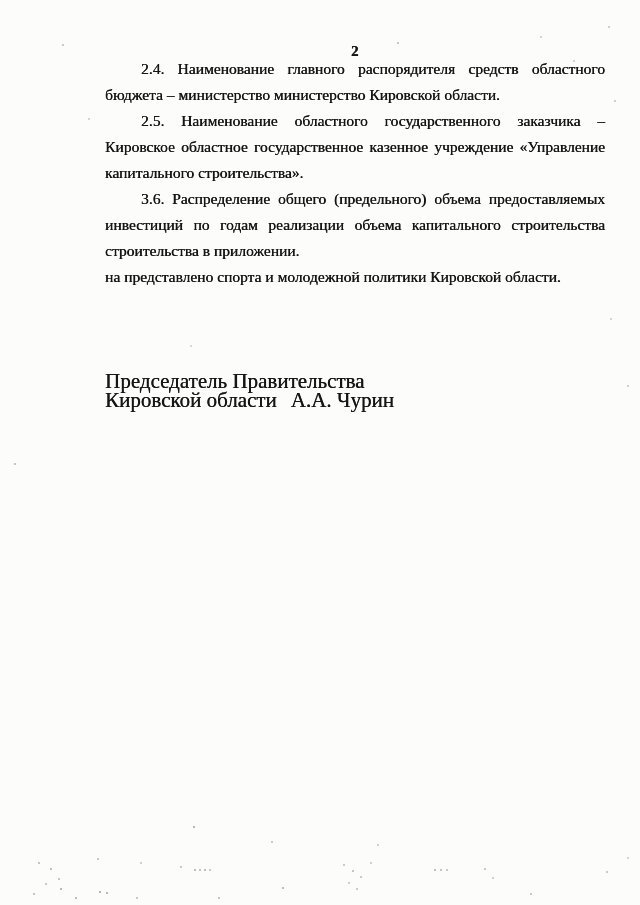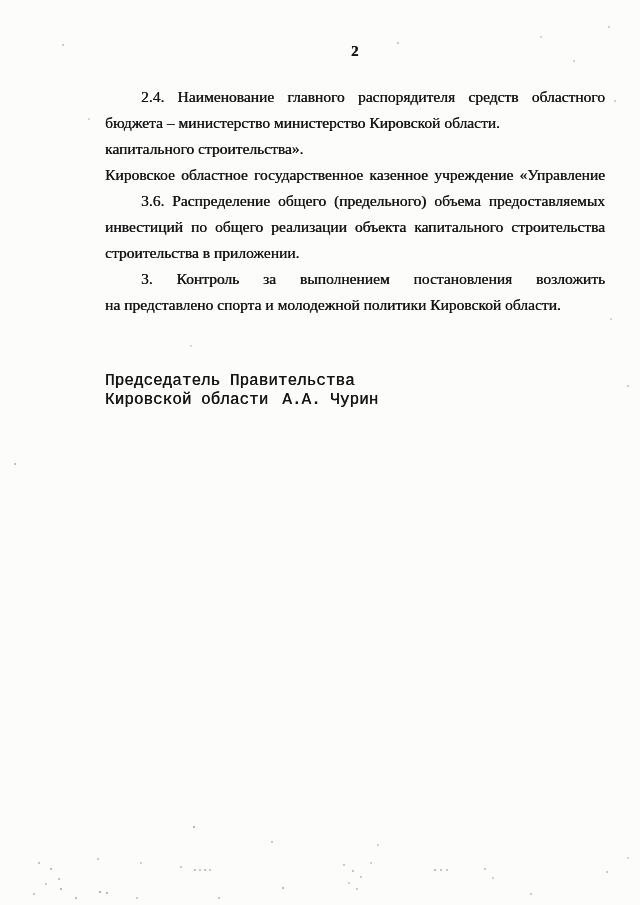--- a/index.html
+++ b/index.html
@@ -22,21 +22,21 @@
     left: 105px;
     width: 500px;
     text-align: center;
     font-size: 15px;
     font-weight: bold;
     letter-spacing: 0.5px;
     text-shadow: 0.3px 0 0 currentColor;
   }
   .body-text {
     position: absolute;
-    top: 84px;
+    top: 56px;
     left: 105px;
     width: 500px;
     font-size: 15.5px;
     line-height: 26px;
     text-shadow: 0.35px 0 0 currentColor;
   }
   .line {
     text-align: justify;
     white-space: normal;
   }
@@ -45,24 +45,23 @@
     -moz-text-align-last: justify;
   }
   .line.indent {
     text-indent: 36px;
   }
   .signature {
     position: absolute;
     top: 372px;
     left: 105px;
     width: 500px;
-    font-size: 16px;
+    font-size: 21px;
     line-height: 19px;
     text-shadow: 0.35px 0 0 currentColor;
-    font-family: Liberation Mono, monospace;
   }
   .sig-gap {
     display: inline-block;
     width: 14px;
   }
   
   .noise {
     position: absolute;
     top: 0; left: 0;
     width: 2px; height: 2px;
@@ -90,26 +89,26 @@
 </head>
 <body>
 
 <div class="page">
 
   <div class="page-number">2</div>
 
   <div class="body-text" id="paragraphs">
       <div class="line justify indent">2.4. Наименование главного распорядителя средств областного</div>
       <div class="line">бюджета – министерство министерство Кировской области.</div>
+      <div class="line justify indent">2.5. Наименование областного государственного заказчика –</div>
+      <div class="line justify">Кировское областное государственное казенное учреждение «Управление</div>
       <div class="line">капитального строительства».</div>
-      <div class="line justify">Кировское областное государственное казенное учреждение «Управление</div>
       <div class="line justify indent">3.6. Распределение общего (предельного) объема предоставляемых</div>
-      <div class="line justify">инвестиций по общего реализации объекта капитального строительства</div>
+      <div class="line justify">инвестиций по годам реализации объема капитального строительства</div>
       <div class="line">строительства в приложении.</div>
-      <div class="line justify indent">3. Контроль за выполнением постановления возложить</div>
       <div class="line">на представлено спорта и молодежной политики Кировской области.</div>
     </div>
 
   <div class="signature">
     <div>Председатель Правительства</div>
     <div>
       <span>Кировской области</span><span class="sig-gap"></span><span>А.А. Чурин</span>
     </div>
   </div>
 

